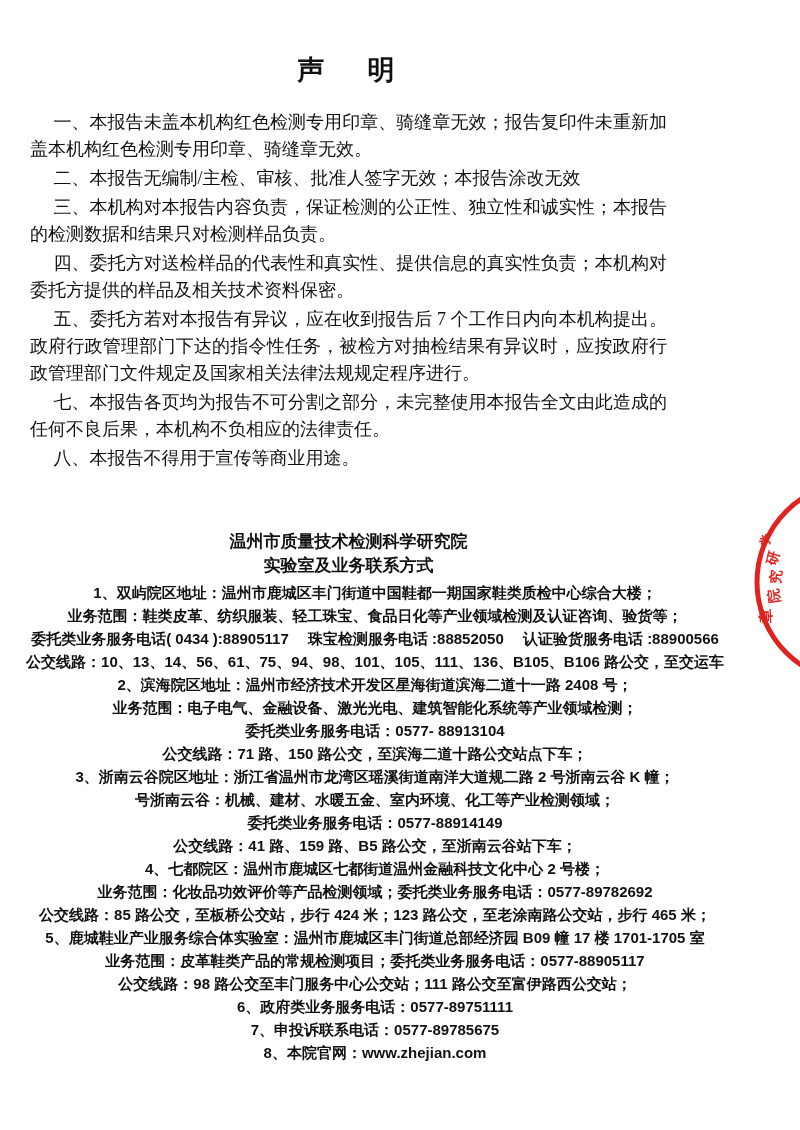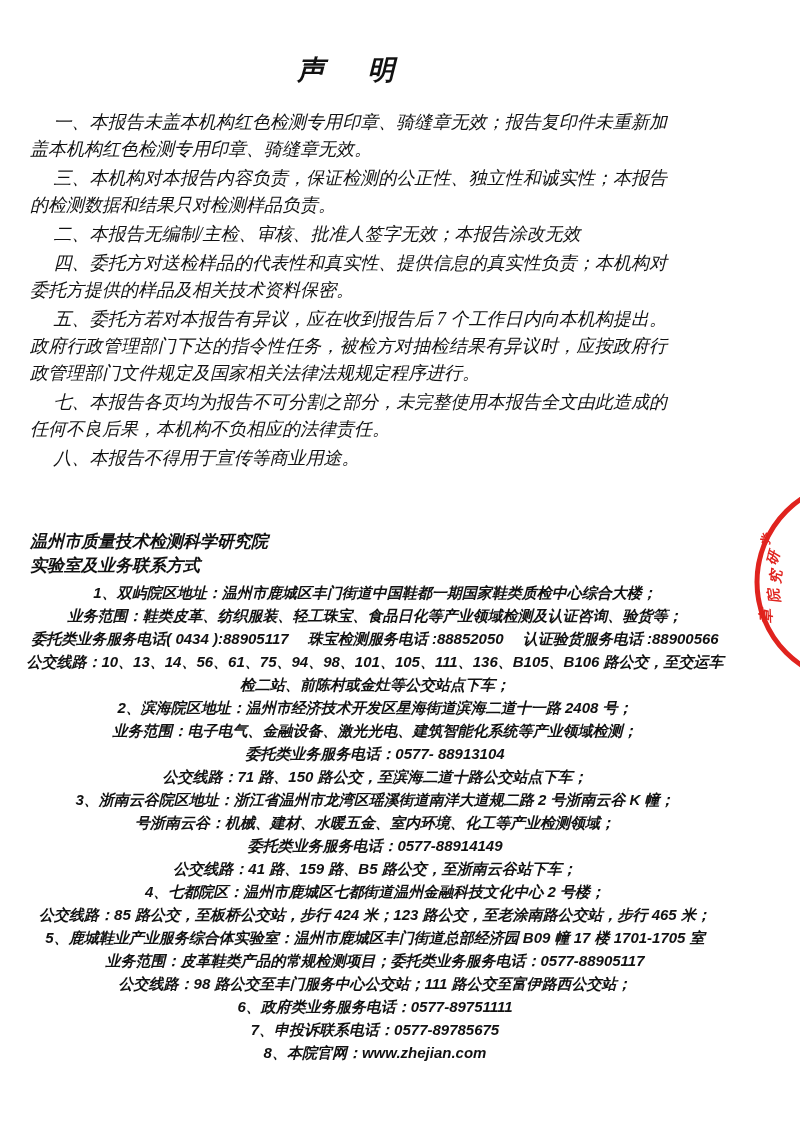--- a/index.html
+++ b/index.html
@@ -9,21 +9,20 @@
     width: 800px;
     height: 1130px;
     overflow: hidden;
   }
   .page {
     position: relative;
     width: 800px;
     height: 860px;
     background: #ffffff;
     color: #111111;
-    font-style: italic;
   }
   .stmt-title {
     position: absolute;
     left: 30px;
     top: 52px;
     width: 640px;
     text-align: center;
     font-family: "Liberation Serif", "DejaVu Serif", serif;
     font-size: 27px;
     font-weight: bold;
@@ -43,21 +42,21 @@
   .stmt-body p {
     margin: 2px 0 0 0;
     text-indent: 1.3em;
   }
   .stmt-body p:first-child { margin-top: 16px; }
   .org-head {
     position: absolute;
     left: 30px;
     top: 530px;
     width: 637px;
-    text-align: left;
+    text-align: center;
     font-family: "Liberation Sans", "DejaVu Sans", sans-serif;
     font-weight: bold;
     font-size: 17px;
     line-height: 24px;
   }
   .contact {
     position: absolute;
     left: 25px;
     top: 581px;
     width: 700px;
@@ -82,48 +81,48 @@
 </style>
 </head>
 <body>
 
 <div class="page">
 
   <div class="stmt-title">声　明</div>
 
   <div class="stmt-body">
     <p>一、本报告未盖本机构红色检测专用印章、骑缝章无效；报告复印件未重新加盖本机构红色检测专用印章、骑缝章无效。</p>
+    <p>二、本报告无编制/主检、审核、批准人签字无效；本报告涂改无效</p>
     <p>三、本机构对本报告内容负责，保证检测的公正性、独立性和诚实性；本报告的检测数据和结果只对检测样品负责。</p>
-    <p>二、本报告无编制/主检、审核、批准人签字无效；本报告涂改无效</p>
     <p>四、委托方对送检样品的代表性和真实性、提供信息的真实性负责；本机构对委托方提供的样品及相关技术资料保密。</p>
     <p>五、委托方若对本报告有异议，应在收到报告后 7 个工作日内向本机构提出。政府行政管理部门下达的指令性任务，被检方对抽检结果有异议时，应按政府行政管理部门文件规定及国家相关法律法规规定程序进行。</p>
     <p>七、本报告各页均为报告不可分割之部分，未完整使用本报告全文由此造成的任何不良后果，本机构不负相应的法律责任。</p>
     <p>八、本报告不得用于宣传等商业用途。</p>
   </div>
 
   <div class="org-head">
     <div>温州市质量技术检测科学研究院</div>
     <div>实验室及业务联系方式</div>
   </div>
 
   <div class="contact">
     <div class="cline">1、双屿院区地址：温州市鹿城区丰门街道中国鞋都一期国家鞋类质检中心综合大楼；</div>
     <div class="cline">业务范围：鞋类皮革、纺织服装、轻工珠宝、食品日化等产业领域检测及认证咨询、验货等；</div>
     <div class="cline">委托类业务服务电话( 0434 ):88905117　 珠宝检测服务电话 :88852050　 认证验货服务电话 :88900566</div>
     <div class="cline">公交线路：10、13、14、56、61、75、94、98、101、105、111、136、B105、B106 路公交，至交运车</div>
-    <div class="cline">检二站、前陈村或金灶等公交站点下车；</div>
     <div class="cline">2、滨海院区地址：温州市经济技术开发区星海街道滨海二道十一路 2408 号；</div>
     <div class="cline">业务范围：电子电气、金融设备、激光光电、建筑智能化系统等产业领域检测；</div>
     <div class="cline">委托类业务服务电话：0577- 88913104</div>
     <div class="cline">公交线路：71 路、150 路公交，至滨海二道十路公交站点下车；</div>
     <div class="cline">3、浙南云谷院区地址：浙江省温州市龙湾区瑶溪街道南洋大道规二路 2 号浙南云谷 K 幢；</div>
     <div class="cline">号浙南云谷：机械、建材、水暖五金、室内环境、化工等产业检测领域；</div>
     <div class="cline">委托类业务服务电话：0577-88914149</div>
     <div class="cline">公交线路：41 路、159 路、B5 路公交，至浙南云谷站下车；</div>
     <div class="cline">4、七都院区：温州市鹿城区七都街道温州金融科技文化中心 2 号楼；</div>
+    <div class="cline">业务范围：化妆品功效评价等产品检测领域；委托类业务服务电话：0577-89782692</div>
     <div class="cline">公交线路：85 路公交，至板桥公交站，步行 424 米；123 路公交，至老涂南路公交站，步行 465 米；</div>
     <div class="cline">5、鹿城鞋业产业服务综合体实验室：温州市鹿城区丰门街道总部经济园 B09 幢 17 楼 1701-1705 室</div>
     <div class="cline">业务范围：皮革鞋类产品的常规检测项目；委托类业务服务电话：0577-88905117</div>
     <div class="cline">公交线路：98 路公交至丰门服务中心公交站；111 路公交至富伊路西公交站；</div>
     <div class="cline">6、政府类业务服务电话：0577-89751111</div>
     <div class="cline">7、申投诉联系电话：0577-89785675</div>
     <div class="cline">8、本院官网：www.zhejian.com</div>
   </div>
 
   <svg class="seal" width="48" height="182" viewBox="0 0 48 182" aria-hidden="true">

